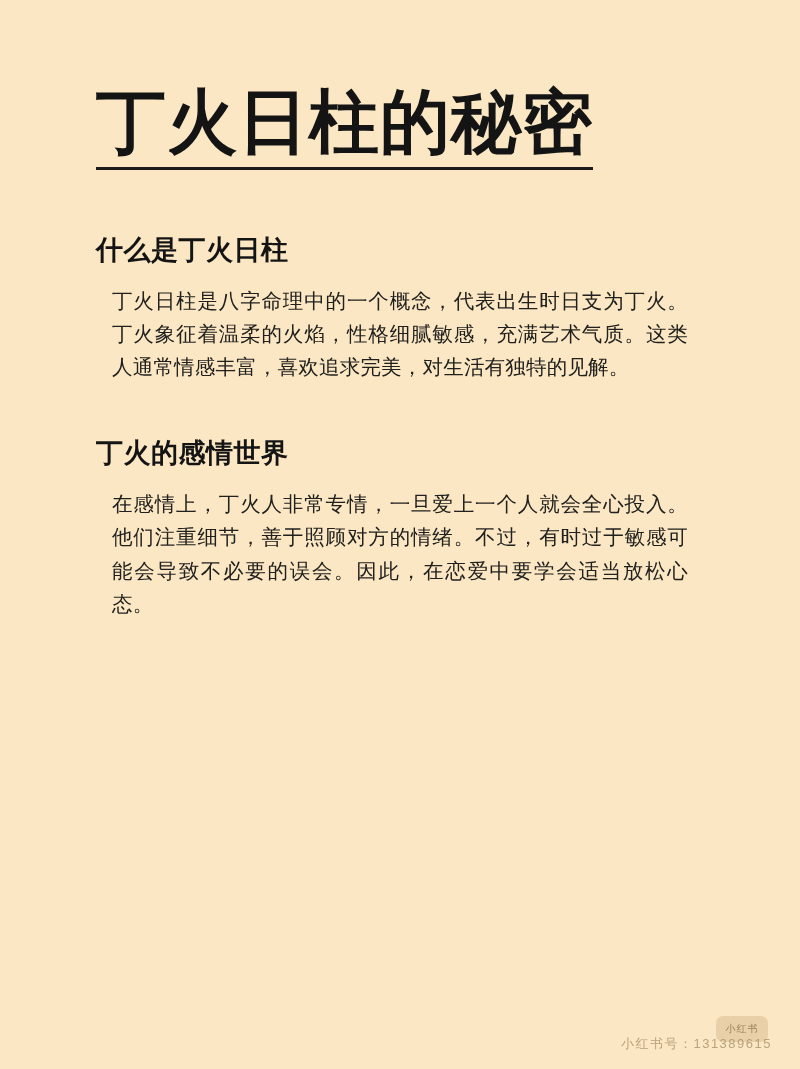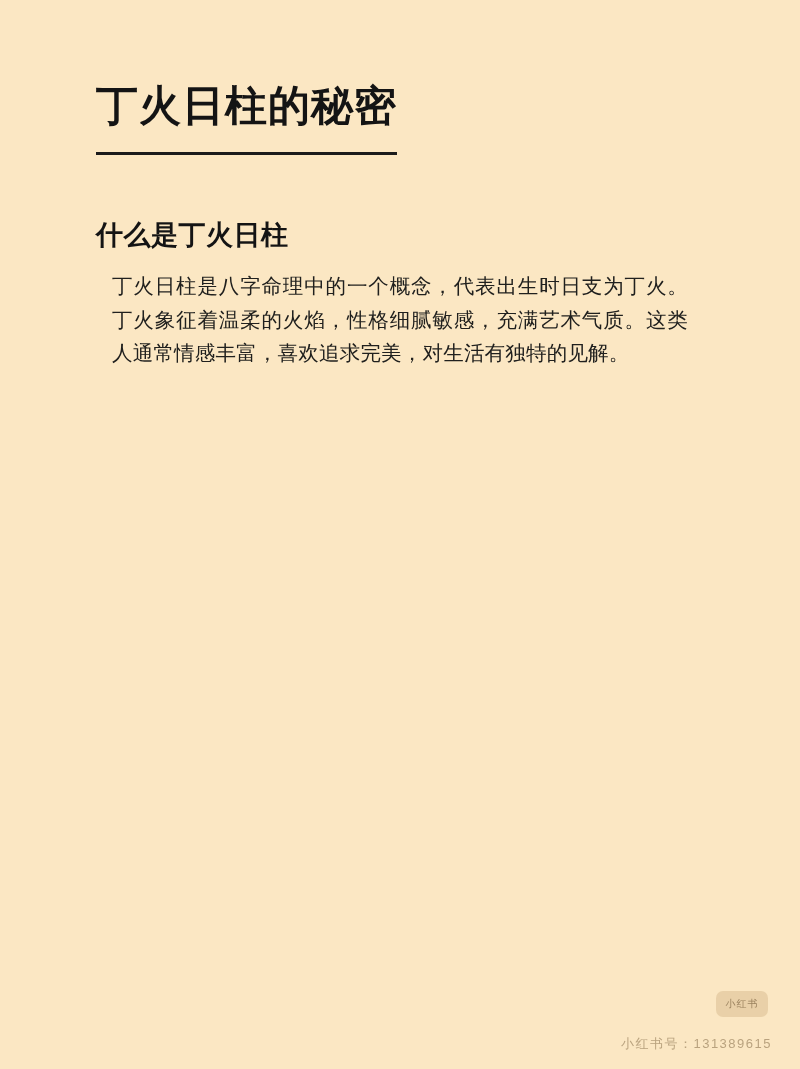--- a/index.html
+++ b/index.html
@@ -16,26 +16,26 @@
     position: relative;
   }
   .page {
     position: relative;
     width: 800px;
     height: 1069px;
     box-sizing: border-box;
     padding: 60px 96px 0 96px;
   }
   .title {
-    font-size: 42px;
+    font-size: 70px;
     font-weight: bold;
     letter-spacing: 1px;
     line-height: 1.15;
     margin: 22px 0 0 0;
-    padding-bottom: 22px;
+    padding-bottom: 4px;
     border-bottom: 3px solid #1b1b1b;
     display: inline-block;
     color: #141414;
   }
   .sections {
     margin-top: 62px;
   }
   .section {
     margin-bottom: 52px;
   }
@@ -53,21 +53,21 @@
     font-size: 20.5px;
     line-height: 1.62;
     margin: 16px;
     color: #20201e;
     text-align: justify;
     letter-spacing: 0.2px;
   }
   .watermark-badge {
     position: absolute;
     right: 32px;
-    bottom: 52px;
+    bottom: 27px;
     width: 52px;
     height: 26px;
     border-radius: 7px;
     background: rgba(226, 200, 158, 0.72);
     color: rgba(140, 115, 80, 0.85);
     font-size: 10px;
     line-height: 26px;
     text-align: center;
     letter-spacing: 1px;
   }
@@ -88,19 +88,23 @@
   <h1 class="title">丁火日柱的秘密</h1>
 
   <div class="sections">
 
     <div class="section">
       <h2 class="section-heading">什么是丁火日柱</h2>
       <p class="section-body">丁火日柱是八字命理中的一个概念，代表出生时日支为丁火。丁火象征着温柔的火焰，性格细腻敏感，充满艺术气质。这类人通常情感丰富，喜欢追求完美，对生活有独特的见解。</p>
     </div>
 
 
+    <div class="section">
+      <h2 class="section-heading">丁火的感情世界</h2>
+      <p class="section-body">在感情上，丁火人非常专情，一旦爱上一个人就会全心投入。他们注重细节，善于照顾对方的情绪。不过，有时过于敏感可能会导致不必要的误会。因此，在恋爱中要学会适当放松心态。</p>
+    </div>
 
   </div>
 
   <div class="watermark-badge">小红书</div>
   <div class="watermark-text">小红书号：131389615</div>
 
 </div>
 
 </body></html>

